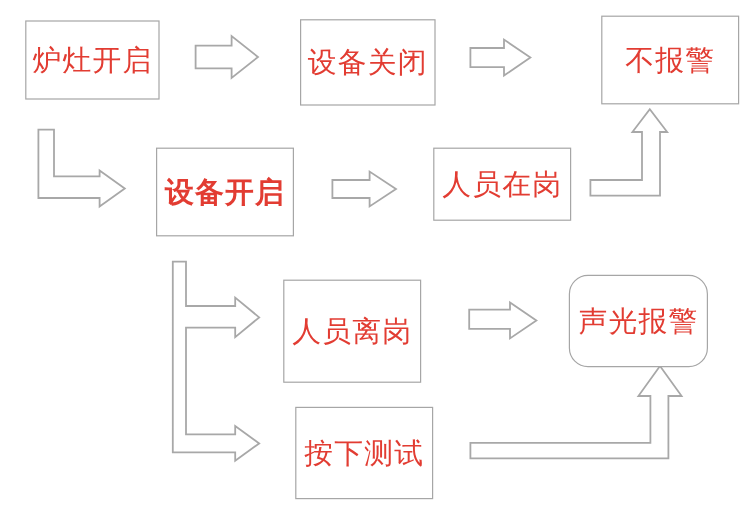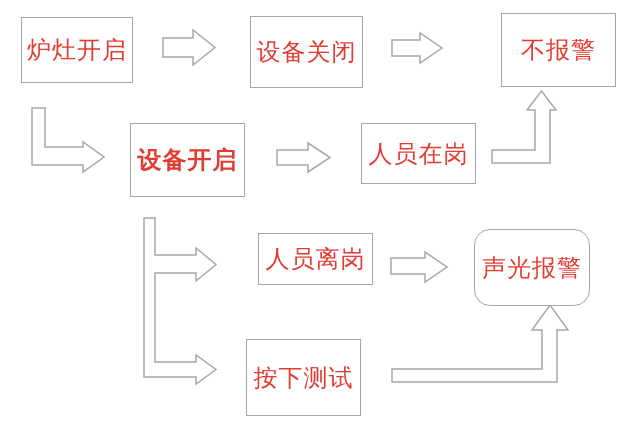--- a/index.html
+++ b/index.html
@@ -34,21 +34,21 @@
     stroke:#a8a8a8;
     stroke-width:1.5;
     stroke-linejoin:miter;
   }
   
   .n-stove      {left:21px;  top:17px;  width:112px; height:66px;}
   .n-devoff     {left:250px; top:16px;  width:113px; height:72px;}
   .n-noalarm    {left:475px; top:13px;  width:115px; height:74px;margin-left:26px;}
   .n-devon      {left:130px; top:123px; width:115px; height:74px;font-weight:bold;}
   .n-present    {left:361px; top:123px; width:115px; height:61px;}
-  .n-away       {left:258px; top:233px; width:115px; height:52px;}
+  .n-away       {left:236px; top:233px; width:115px; height:86px;}
   .n-slalarm    {left:474px; top:229px; width:116px; height:77px;border-radius:16px;}
   .n-test       {left:246px; top:339px; width:115px; height:77px;}
 </style>
 </head>
 <body>
 
 <div class="canvas">
 
   <svg class="arrows" viewBox="0 0 624 425" xmlns="http://www.w3.org/2000/svg">
 

